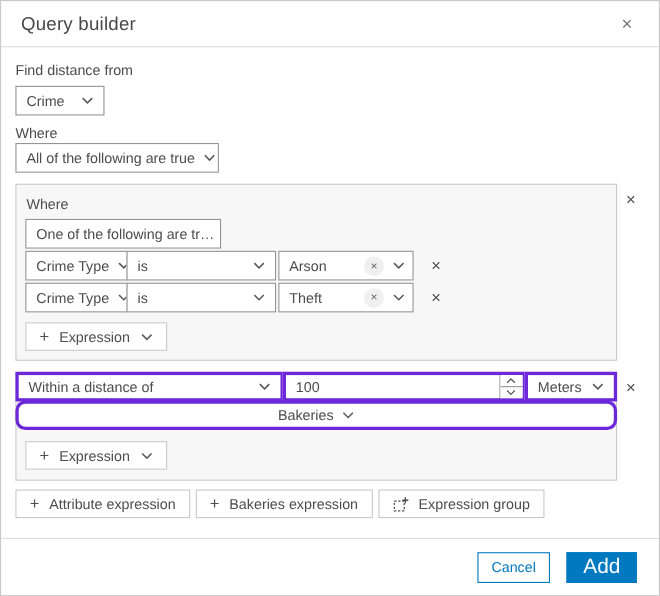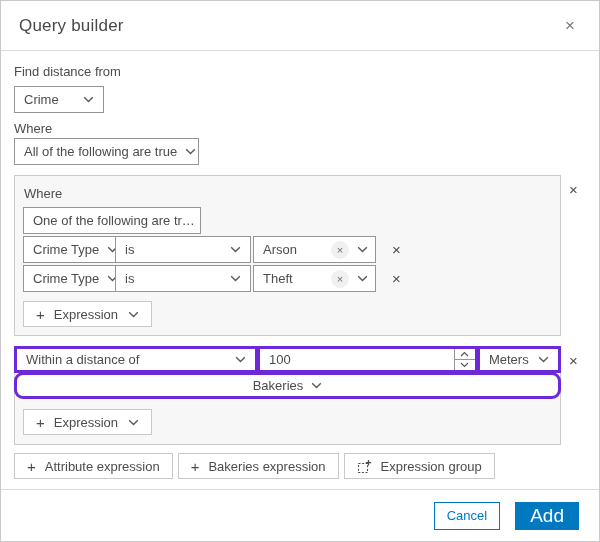--- a/index.html
+++ b/index.html
@@ -6,40 +6,40 @@
   html,body { background:#eeeeee; }
   body { font-family:"Liberation Sans", sans-serif; }
 
   .dialog{
     width:600px; height:542px; background:#ffffff;
     border:1px solid #c9c9c9; display:flex; flex-direction:column;
     color:#4c4c4c; font-size:13px;
   }
 
   
-  .hdr{ height:50px; flex:0 0 auto; border-bottom:1px solid #dcdcdc;
+  .hdr{ height:42px; flex:0 0 auto; border-bottom:1px solid #dcdcdc;
         display:flex; align-items:center; padding:0 18px; }
   .title{ font-size:17px; color:#484848; letter-spacing:.2px; }
   .close-btn{ margin-left:auto; background:none; border:none; cursor:pointer;
         color:#777777; font-size:17px; line-height:1; padding:4px 6px; font-family:inherit; }
 
   
   .bd{ flex:1 1 auto; padding:13px 13px 0; overflow:hidden; }
   .lbl{ font-size:13px; color:#4c4c4c; line-height:15px; }
   .lbl.mb{ margin-bottom:7px; }
 
   .sel{
     display:inline-flex; align-items:center; justify-content:space-between;
     height:27px; border:1px solid #959595; background:#fff;
     padding:0 9px; color:#4c4c4c; font-size:13px; cursor:pointer;
     white-space:nowrap; overflow:hidden;
   }
   .chev{ flex:0 0 auto; margin-left:8px; }
 
-  .w-layer{ width:90px; }
+  .w-layer{ width:81px; }
   .w-top-op{ width:185px; margin-top:2px; }
   .where-top{ margin-top:8px; }
 
   
   .grp-row{ display:flex; align-items:flex-start; margin-top:10px; }
   .grp-side{ flex:1; display:flex; justify-content:center; padding-top:5px; }
   .x-btn{ background:none; border:none; cursor:pointer; color:#4c4c4c;
           font-size:15px; line-height:1; padding:2px 4px; font-family:inherit; }
 
   .grp{ width:547px; border:1px solid #cacaca; background:#f7f7f7; }

